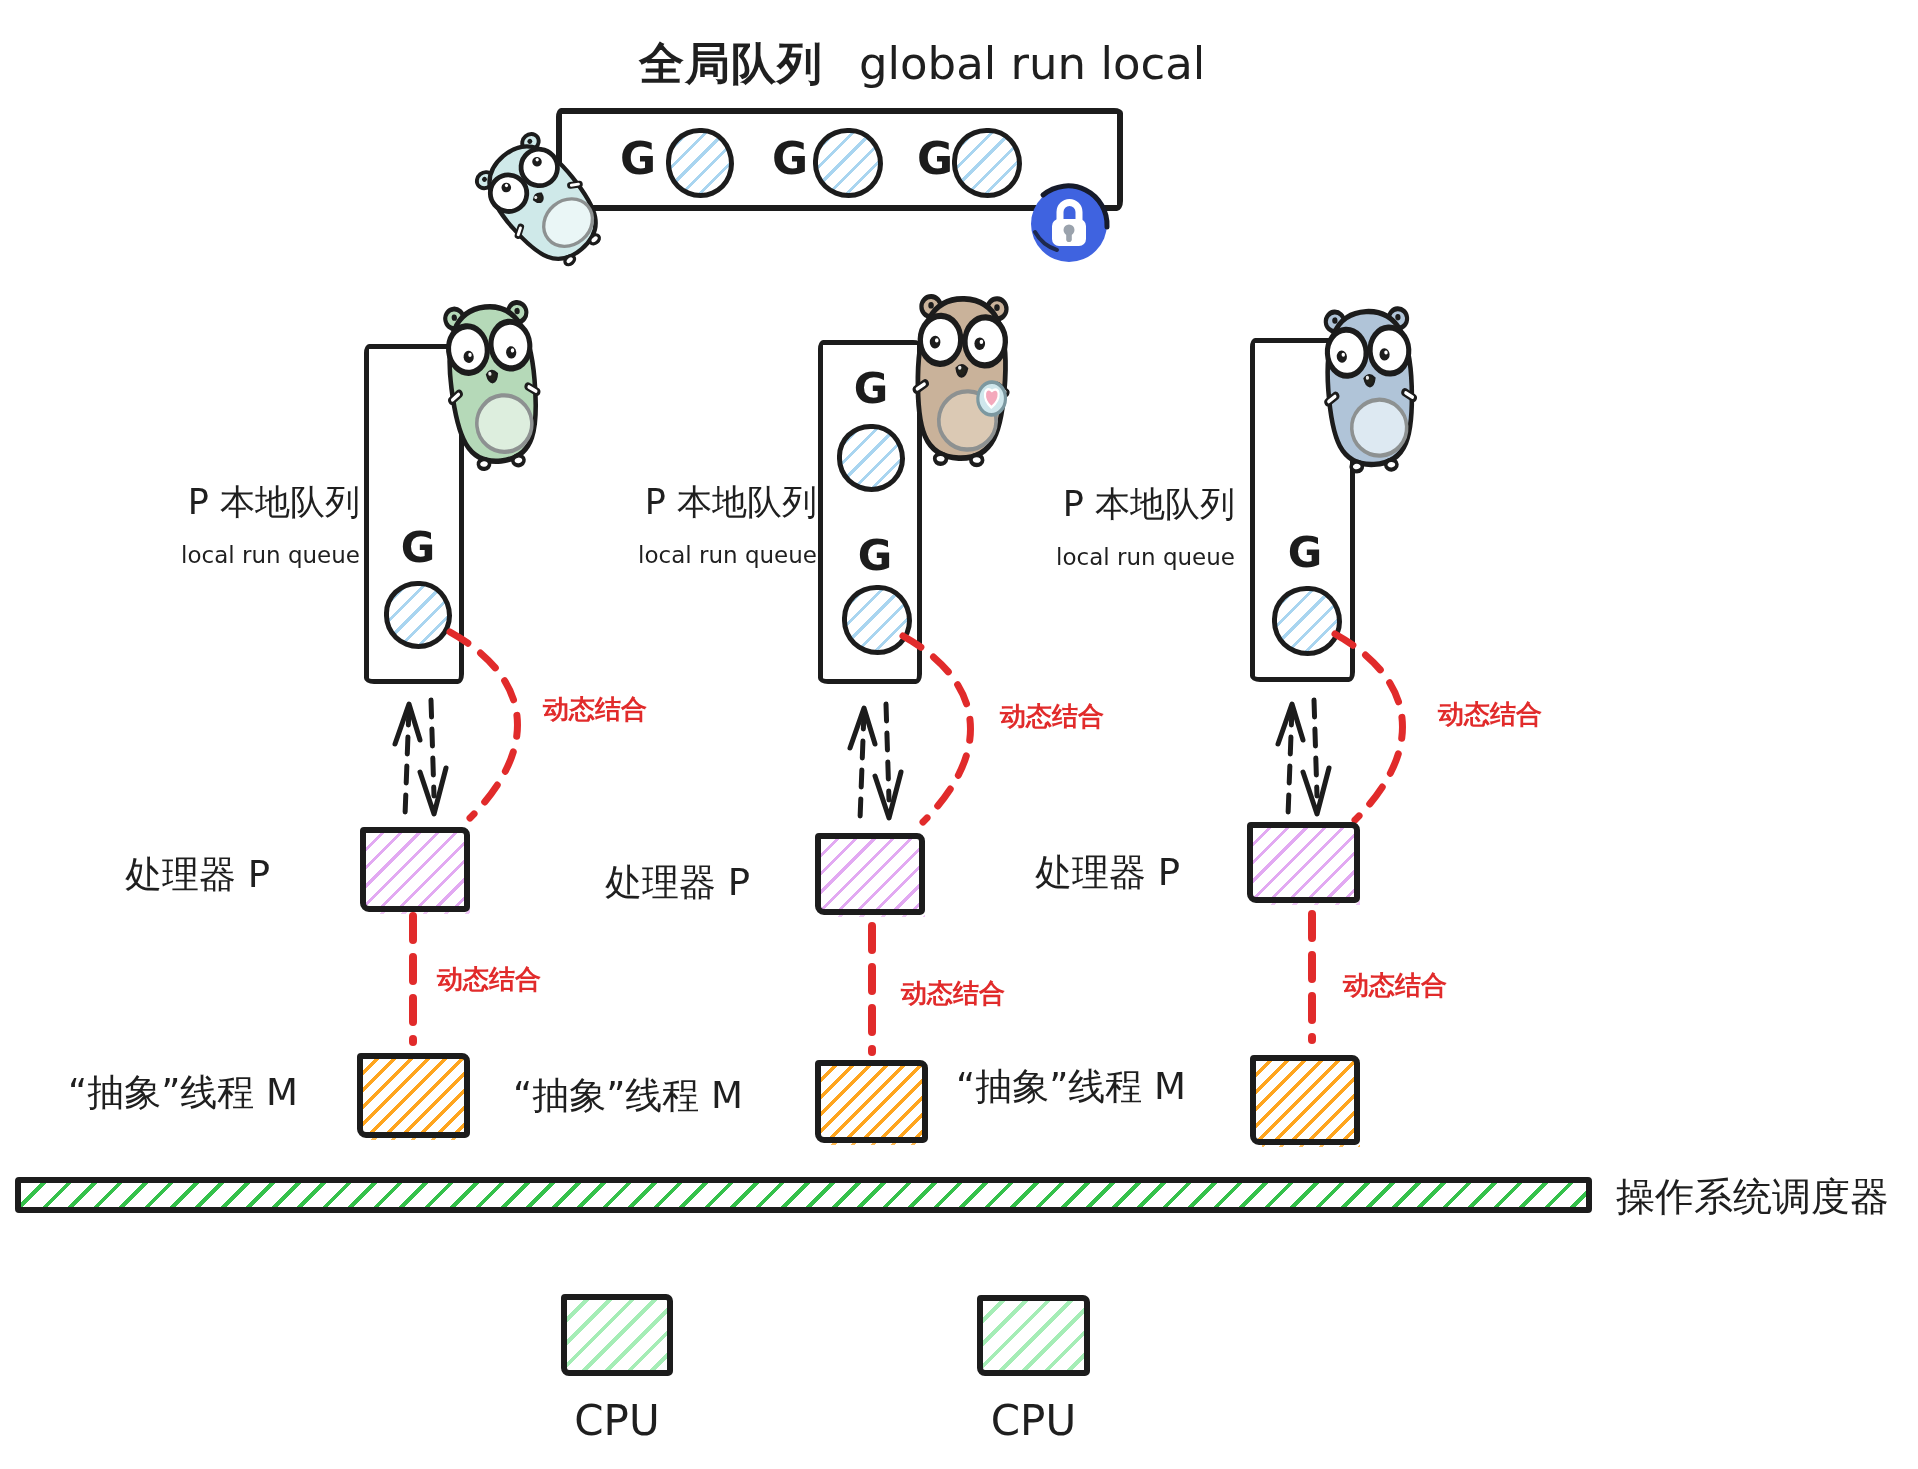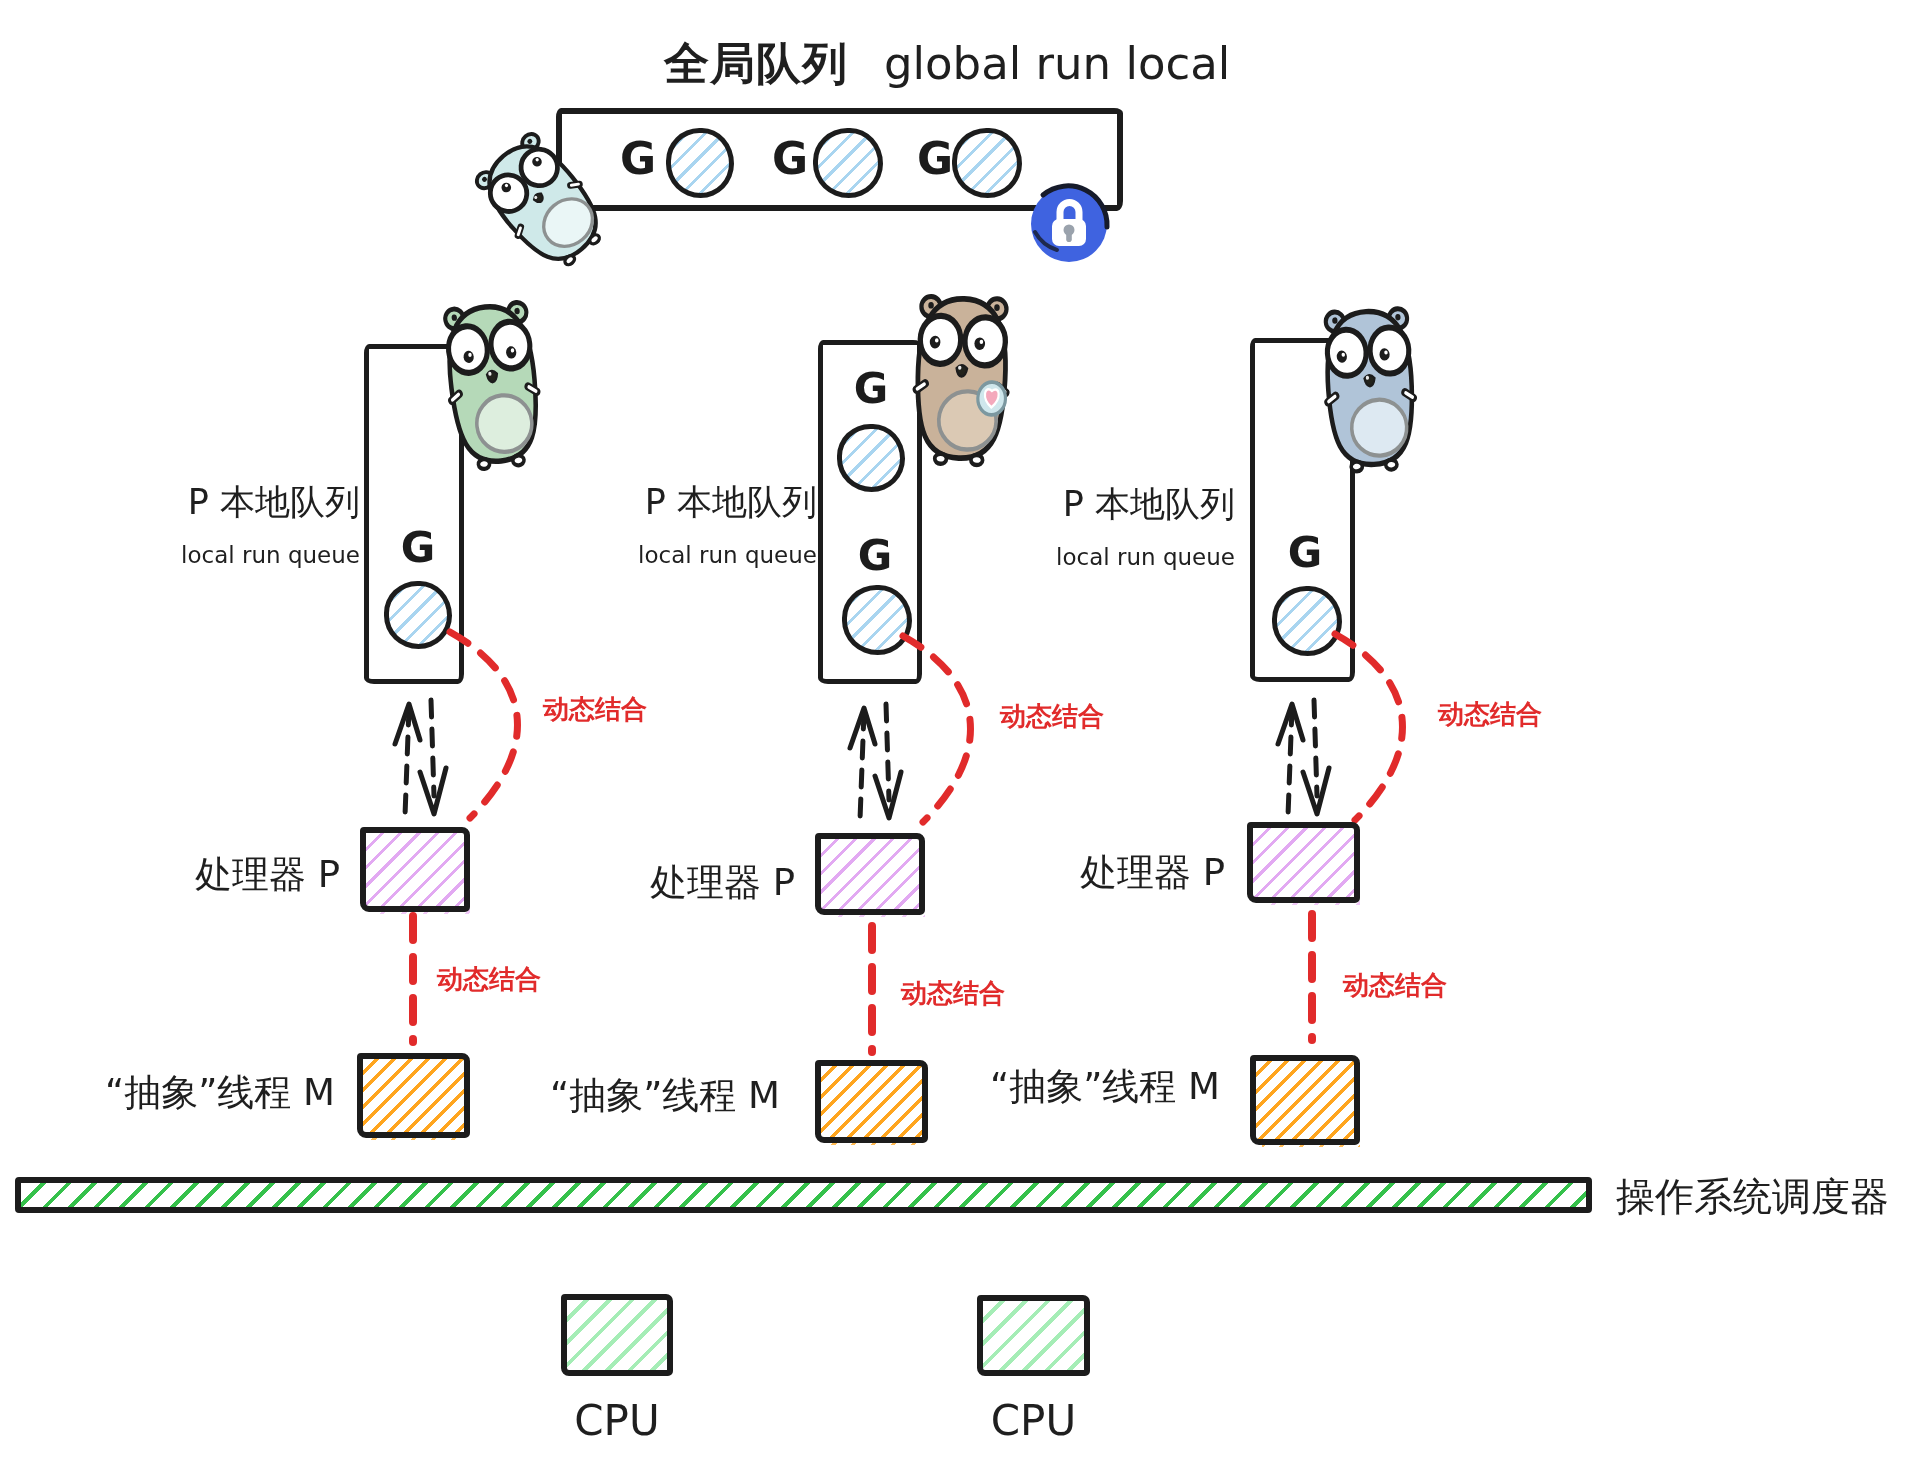--- a/index.html
+++ b/index.html
@@ -49,33 +49,33 @@
   .cpu-box{
     position:absolute; box-sizing:border-box; border:6px solid #1c1c1c; background-color:#fff;
     background-image:repeating-linear-gradient(135deg, transparent 0 12px, var(--hatch-green-cpu) 12px 16px);
     border-radius:4px 7px 5px 8px;
   }
 
   
   .queue-label{position:absolute; width:320px; text-align:right; line-height:1.05;}
   .queue-label .zh{font-size:35px; font-weight:500; margin-bottom:22px;}
   .queue-label .en{font-size:23px; font-weight:500;}
-  .side-label{position:absolute; font-size:37px; font-weight:500; text-align:right; white-space:nowrap;}
+  .side-label{position:absolute; font-size:37px; font-weight:500; text-align:left; white-space:nowrap;}
   .bind-label{position:absolute; font-size:26px; font-weight:700; color:var(--red-accent); white-space:nowrap;}
   .cpu-label{position:absolute; font-size:42px; font-weight:500; text-align:center;}
   .os-label{position:absolute; font-size:39px; font-weight:500; white-space:nowrap;}
 
   svg{display:block;}
 </style>
 </head>
 <body>
 
 <div class="stage">
 
-  <div class="abs title-row" style="left:664px; top:34px;">
+  <div class="abs title-row" style="left:639px; top:34px;">
     <span class="zh">全局队列</span>
     <span class="en">global run local</span>
   </div>
 
   <div class="sketch-box" style="left:556px; top:108px; width:567px; height:103px;">
     <span class="g-letter" style="left:76px; top:23px;">G</span>
     <div class="g-circle" style="left:104px; top:14px; width:68px; height:70px;"></div>
     <span class="g-letter" style="left:228px; top:23px;">G</span>
     <div class="g-circle" style="left:251px; top:14px; width:70px; height:70px;"></div>
     <span class="g-letter" style="left:373px; top:23px;">G</span>

